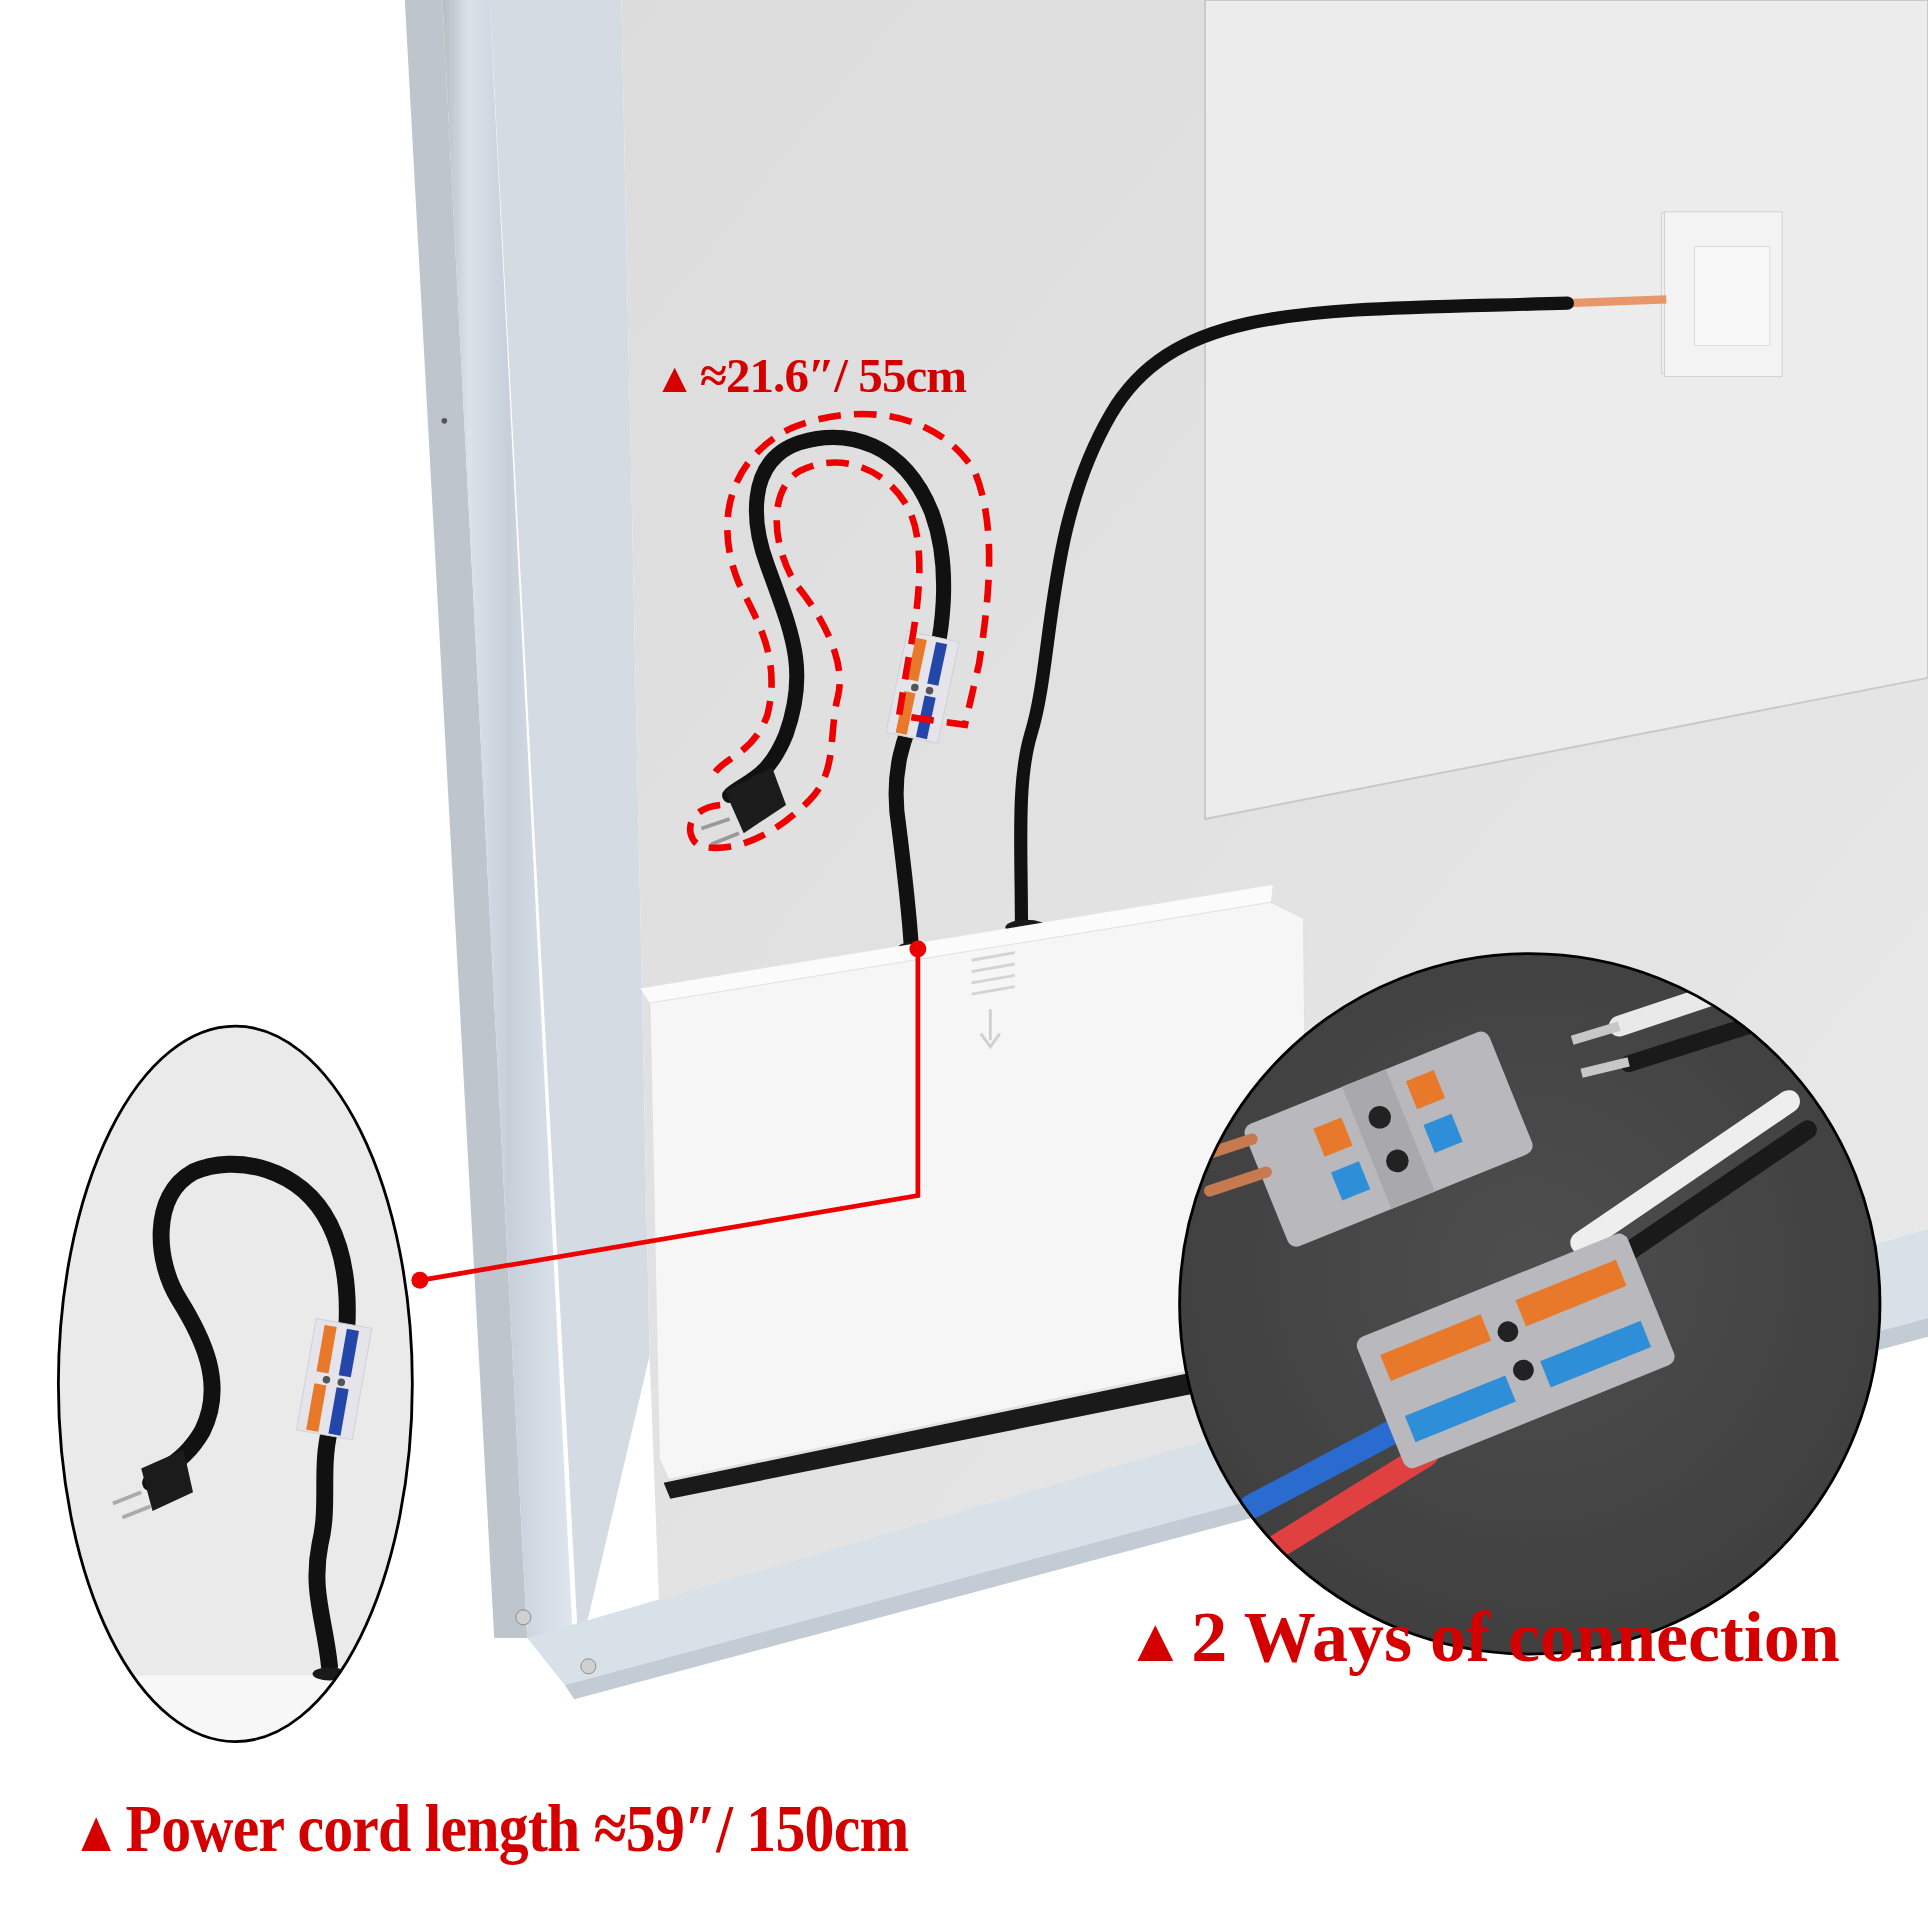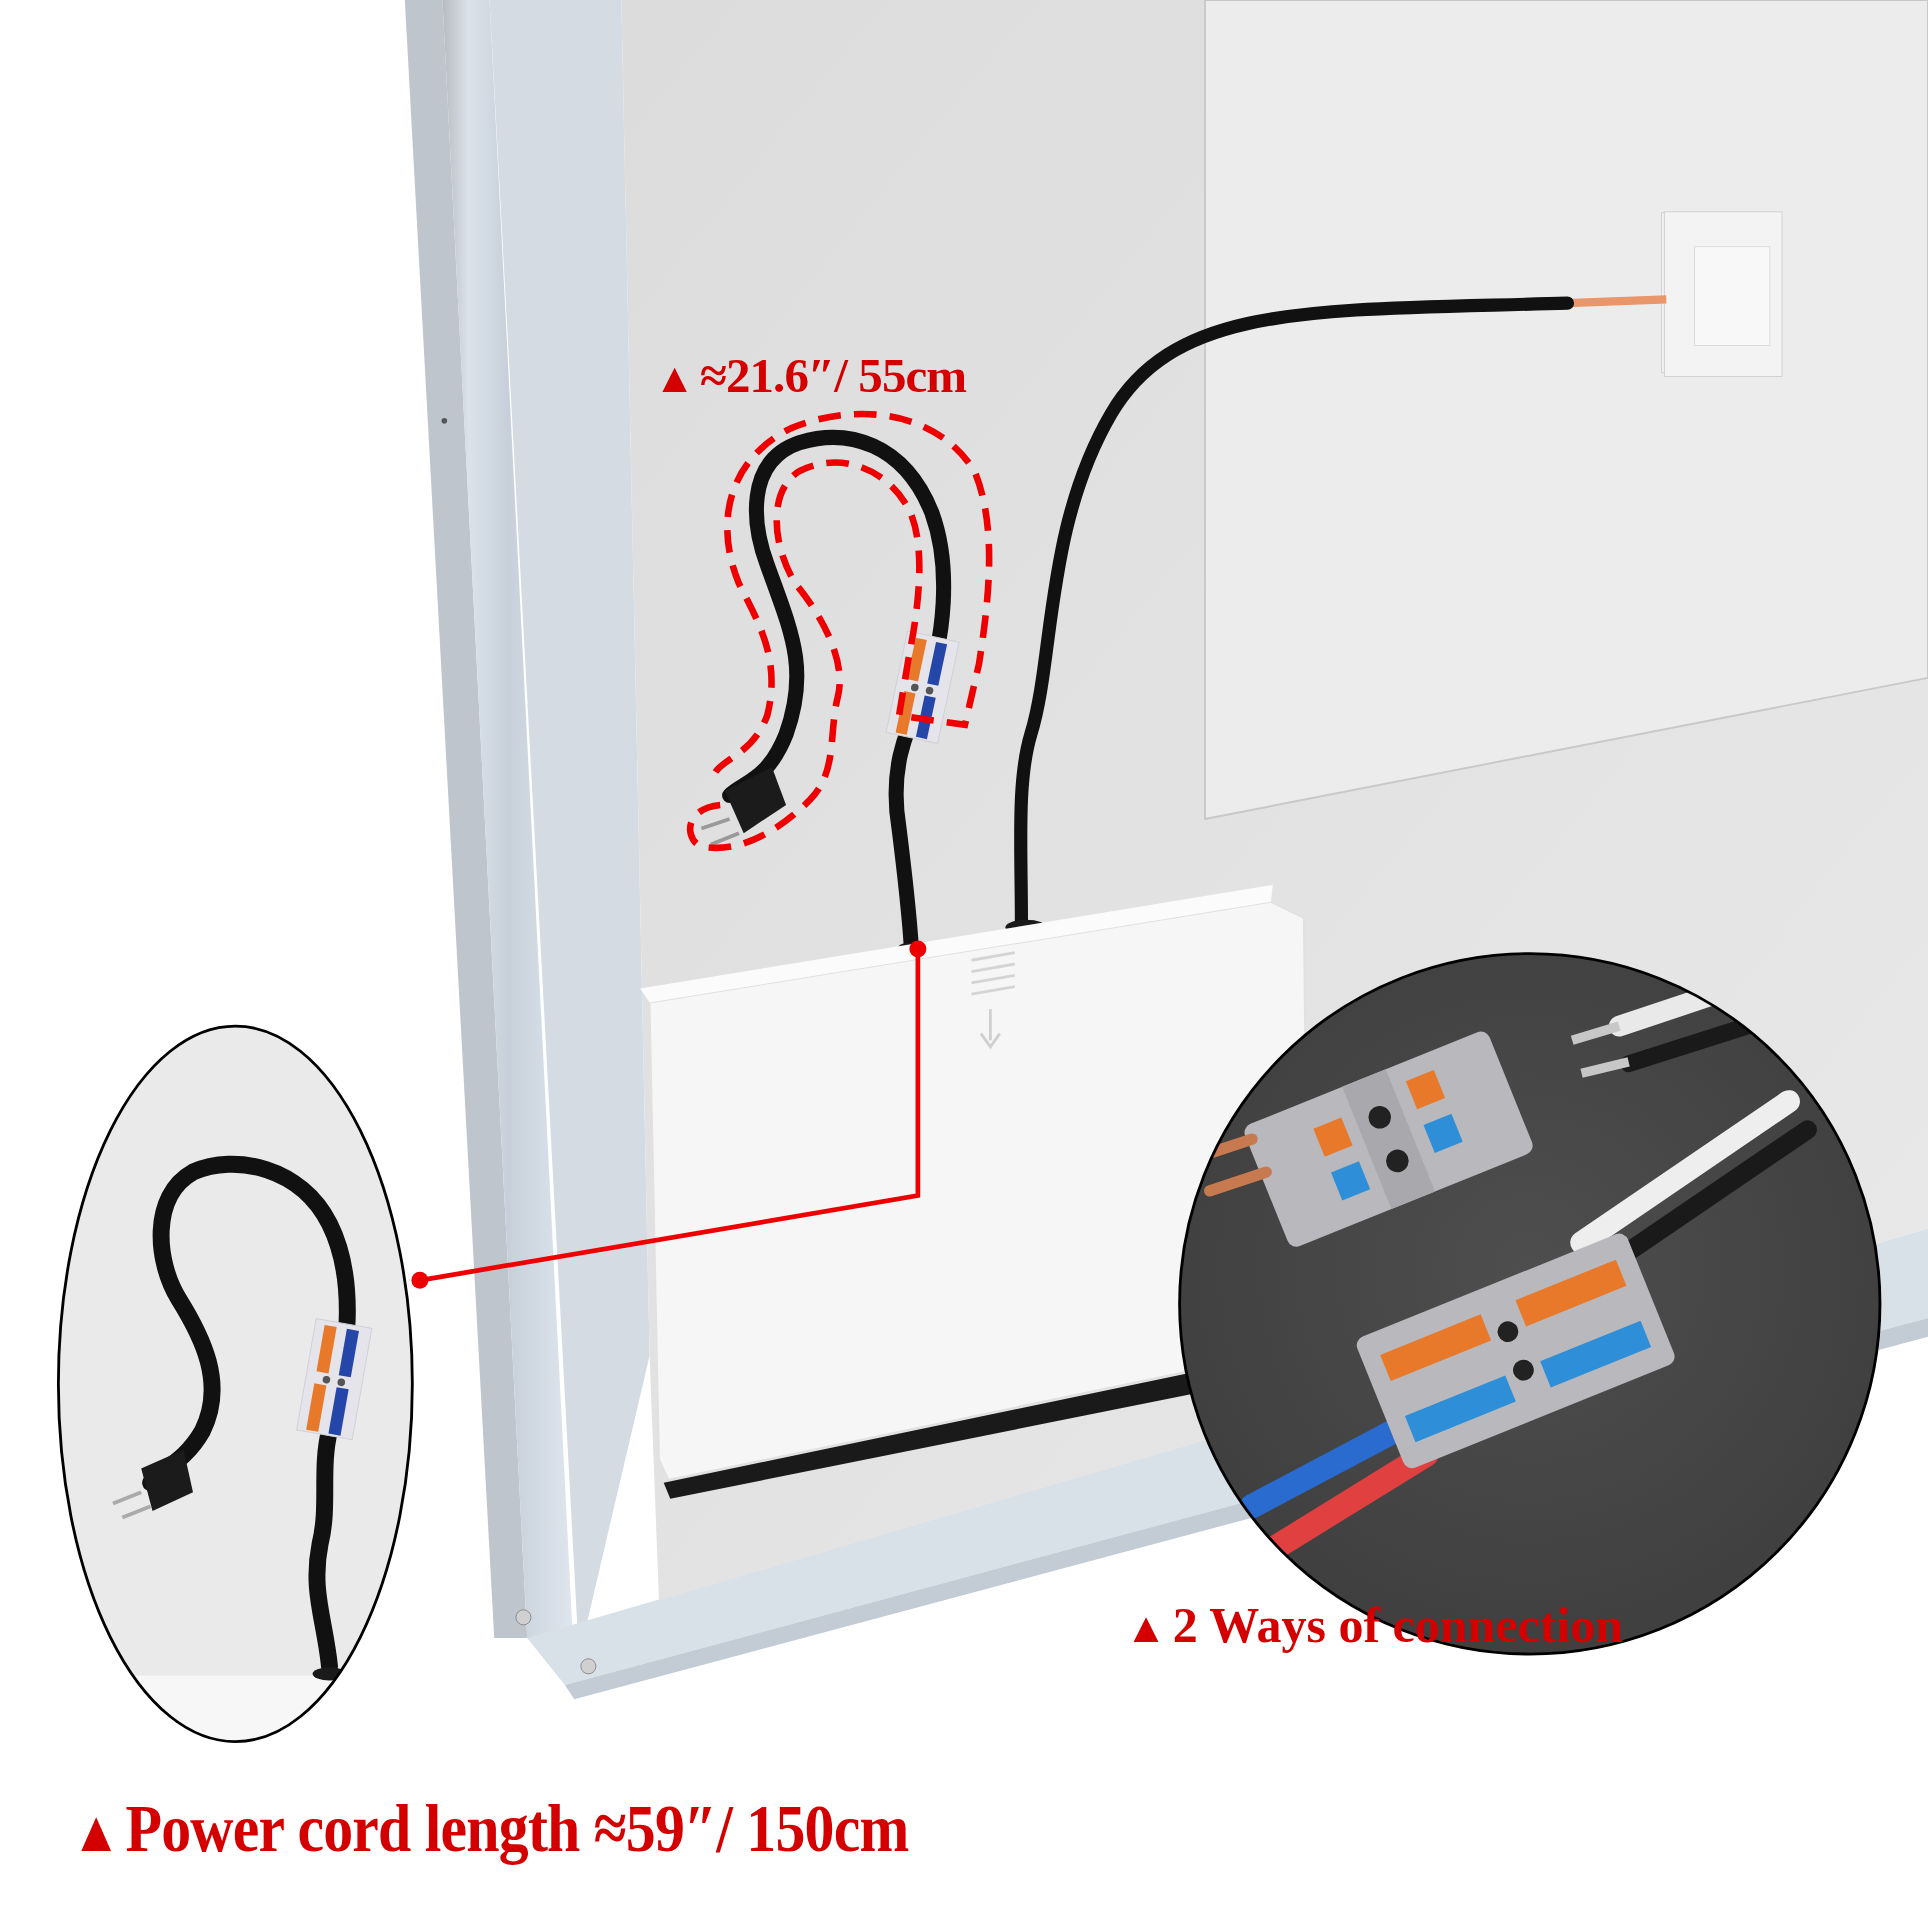--- a/index.html
+++ b/index.html
@@ -9,21 +9,21 @@
     font-family: "Liberation Serif", serif;
   }
   svg.scene { position: absolute; left: 0; top: 0; }
   .label {
     position: absolute; color: #d40000; font-weight: bold;
     font-family: "Liberation Serif", serif; white-space: nowrap;
     letter-spacing: -0.9px;
   }
   .label .tri { font-size: 0.85em; margin-right: 5.6px; }
   #label-cord-loop { left: 654px; top: 347px; font-size: 49px; text-align: right; }
-  #label-two-ways { left: 1125px; top: 1596px; font-size: 50px; letter-spacing: 0; }
+  #label-two-ways { left: 1125px; top: 1596px; font-size: 72px; letter-spacing: 0; }
   #label-power-cord { left: 71px; top: 1789px; font-size: 68px; transform: scaleX(0.88); transform-origin: left top; }
 </style>
 </head>
 <body>
 
 <svg class="scene" width="1928" height="1928" viewBox="0 0 2048 2048">
   <defs>
     <linearGradient id="frameGrad" x1="0" x2="1" y1="0" y2="0">
       <stop offset="0" stop-color="#b7bcc2"></stop>
       <stop offset="0.2" stop-color="#dbe2ea"></stop>

